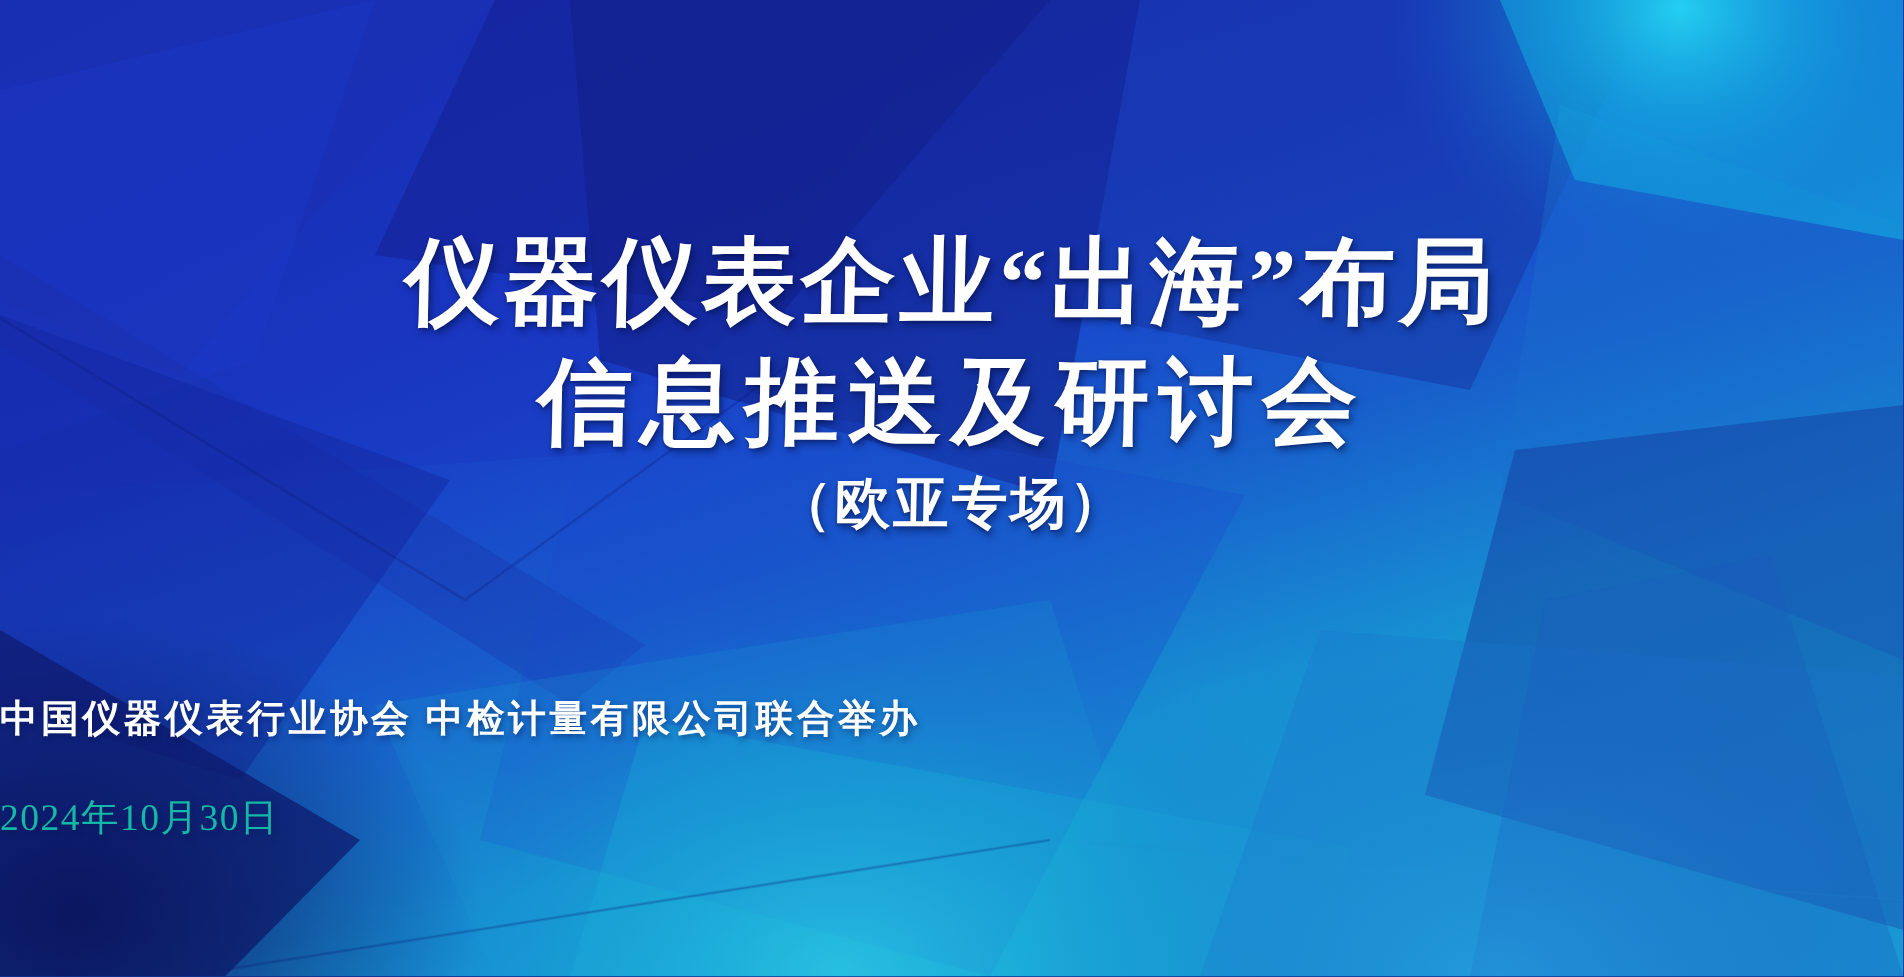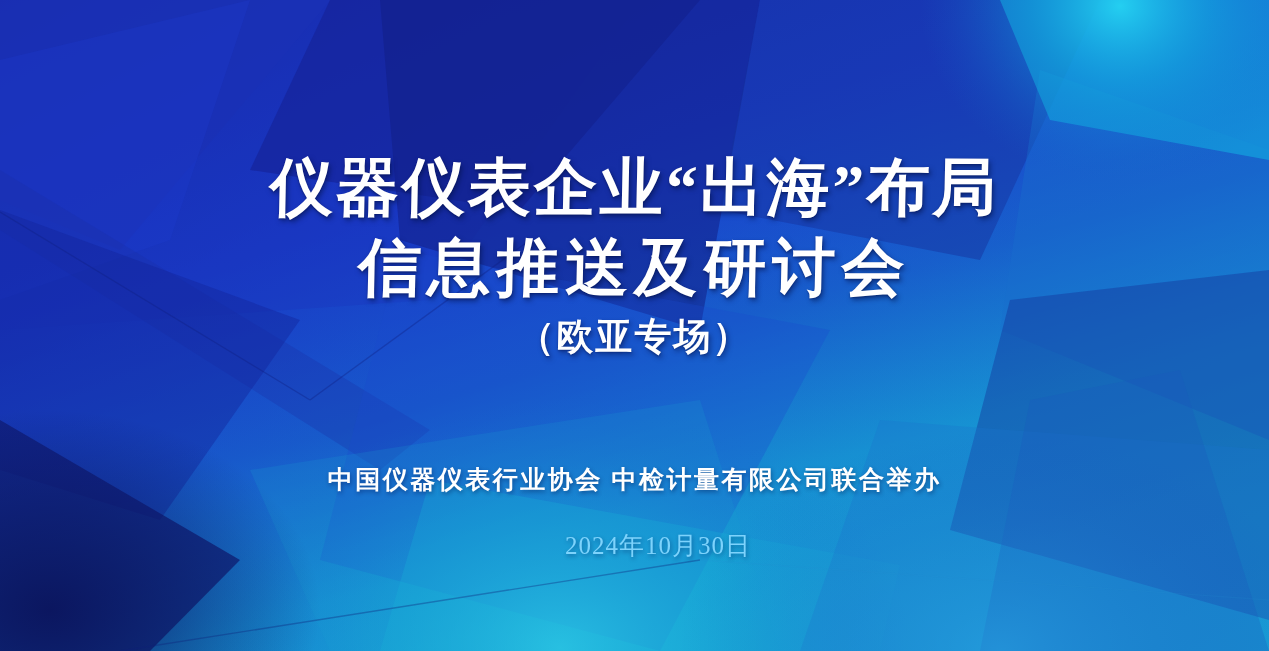--- a/index.html
+++ b/index.html
@@ -67,43 +67,41 @@
     text-shadow:
       2px 3px 5px rgba(4, 18, 74, 0.5),
       0 1px 2px rgba(4, 18, 74, 0.4);
     transform: skewX(-1.2deg);
   }
   .footer-block {
     position: absolute;
     top: 463px;
     left: 0;
     right: 0;
-    text-align: center;
   }
   .organizers {
     color: #ffffff;
     font-family: "Liberation Serif", "DejaVu Serif", serif;
     font-weight: bold;
     font-size: 25px;
     line-height: 34px;
     letter-spacing: 2.5px;
     white-space: nowrap;
     text-shadow: 1px 2px 4px rgba(4, 18, 74, 0.45);
   }
   .event-date {
     margin-top: 33px;
-    color: #7dd3fc;
+    color: #14b8a6;
     font-family: "Liberation Serif", "DejaVu Serif", serif;
     font-weight: normal;
     font-size: 25px;
     line-height: 32px;
     letter-spacing: 1px;
     white-space: nowrap;
     text-shadow: 1px 2px 4px rgba(4, 18, 74, 0.4);
-    padding-left: 47px;
   }
 </style>
 </head>
 <body>
 
 <div id="slide">
 
   <svg id="bg-svg" viewBox="0 0 1269 651" preserveAspectRatio="none" aria-hidden="true">
     <defs>
       <linearGradient id="gBase" x1="0" y1="0" x2="0.55" y2="1">

